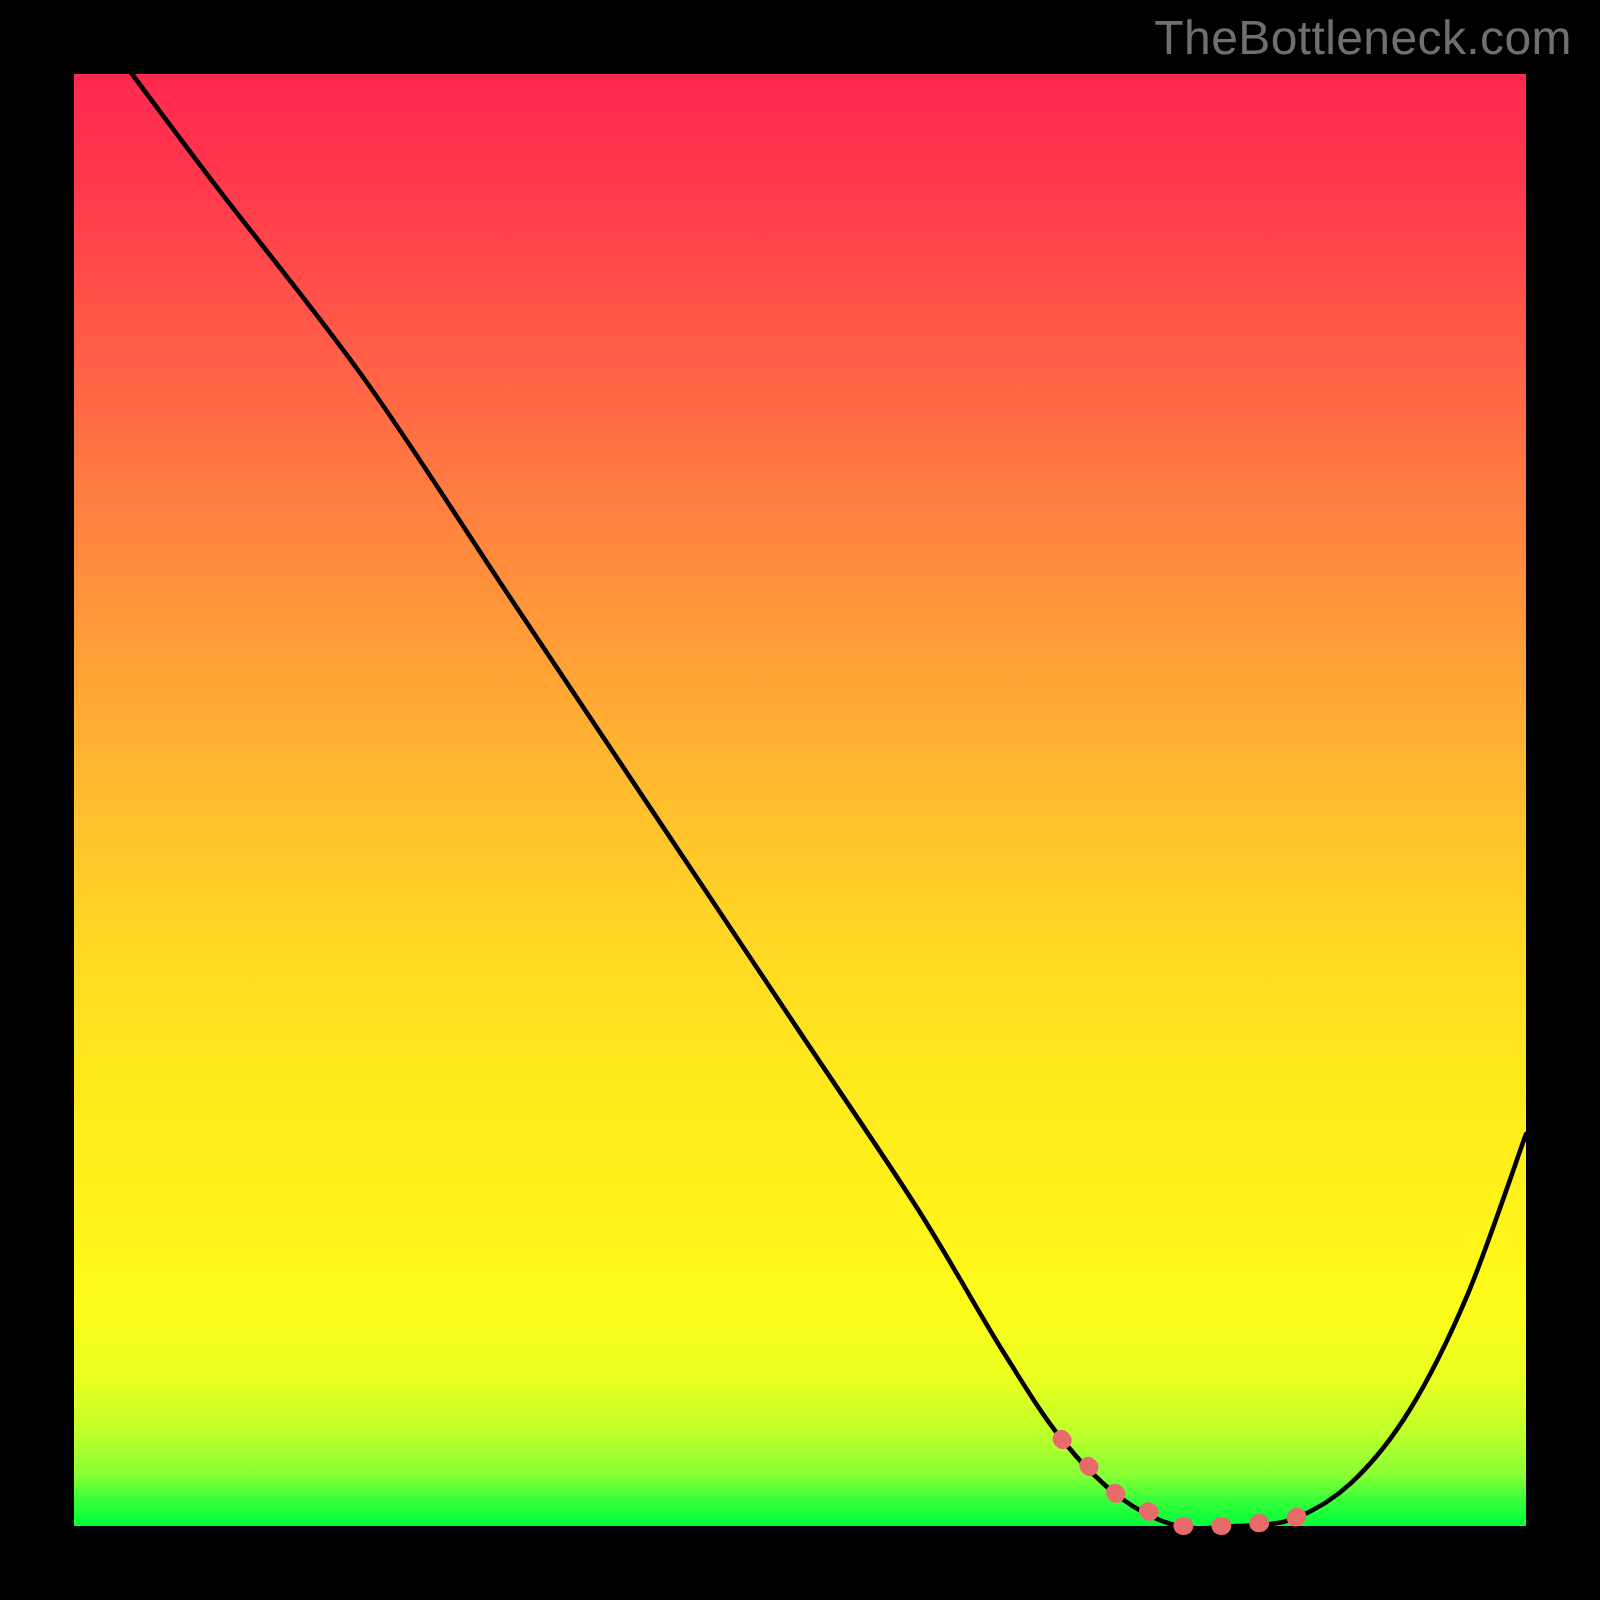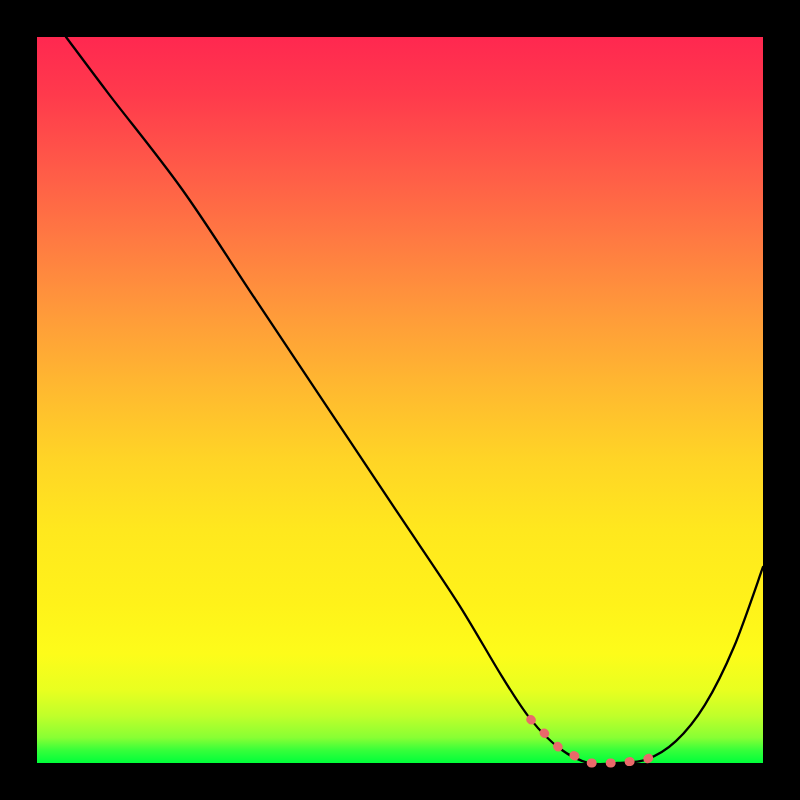--- a/index.html
+++ b/index.html
@@ -68,20 +68,21 @@
     stroke: #e96a6a;
     stroke-width: 9;
     stroke-linecap: round;
     stroke-dasharray: 1 18;
   }
 </style>
 </head>
 <body>
 
 <div class="container">
+  <div class="attribution">TheBottleneck.com</div>
 
   <div class="plot">
     <div class="gradient"></div>
     <svg class="curve" viewBox="0 0 726 726" preserveAspectRatio="none">
       <path id="curvePath" class="curve-path" d="M 29.0 0.0 C 36.3 9.7 53.2 32.7 72.6 58.1 C 92.0 83.5 121.0 118.6 145.2 152.5 C 169.4 186.3 193.6 225.1 217.8 261.4 C 242.0 297.7 266.2 334.0 290.4 370.3 C 314.6 406.6 341.2 446.5 363.0 479.2 C 384.8 511.8 404.1 539.7 421.1 566.3 C 438.0 592.9 452.5 619.5 464.6 638.9 C 476.7 658.2 484.0 670.3 493.7 682.4 C 503.4 694.5 513.0 704.2 522.7 711.5 C 532.4 718.7 542.1 723.6 551.8 726.0 C 561.4 728.4 571.1 726.6 580.8 726.0 C 590.5 725.4 600.2 726.0 609.8 722.4 C 619.5 718.7 629.2 713.3 638.9 704.2 C 648.6 695.1 658.2 683.7 667.9 667.9 C 677.6 652.2 687.3 632.8 697.0 609.8 C 706.6 586.9 721.2 543.3 726.0 530.0"></path>
       <path id="markerPath" class="marker-path" d="M 493.7 682.4 L 508.2 697.0 L 522.7 711.5 L 537.2 718.7 L 551.8 726.0 L 566.3 726.0 L 580.8 726.0 L 595.3 724.2 L 609.8 722.4 L 624.4 713.3"></path>
     </svg>
   </div>
 </div>
 

